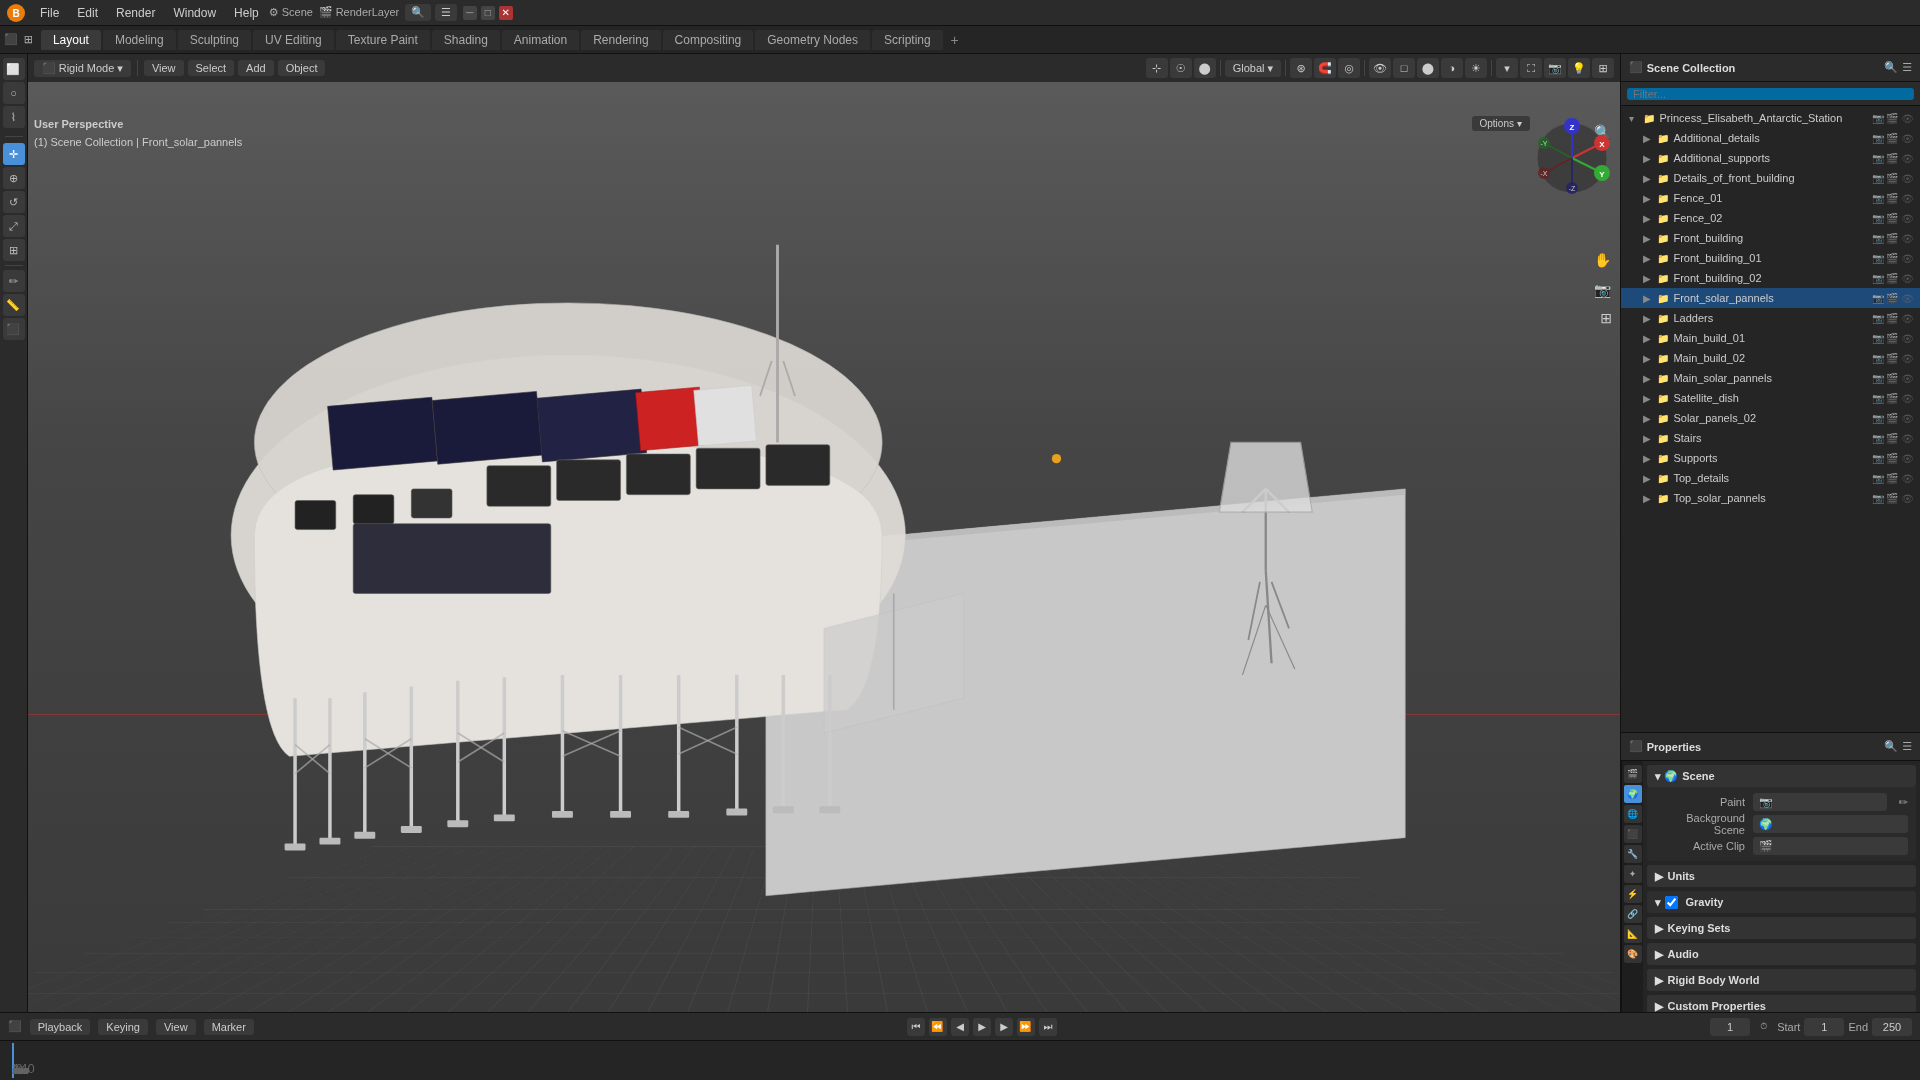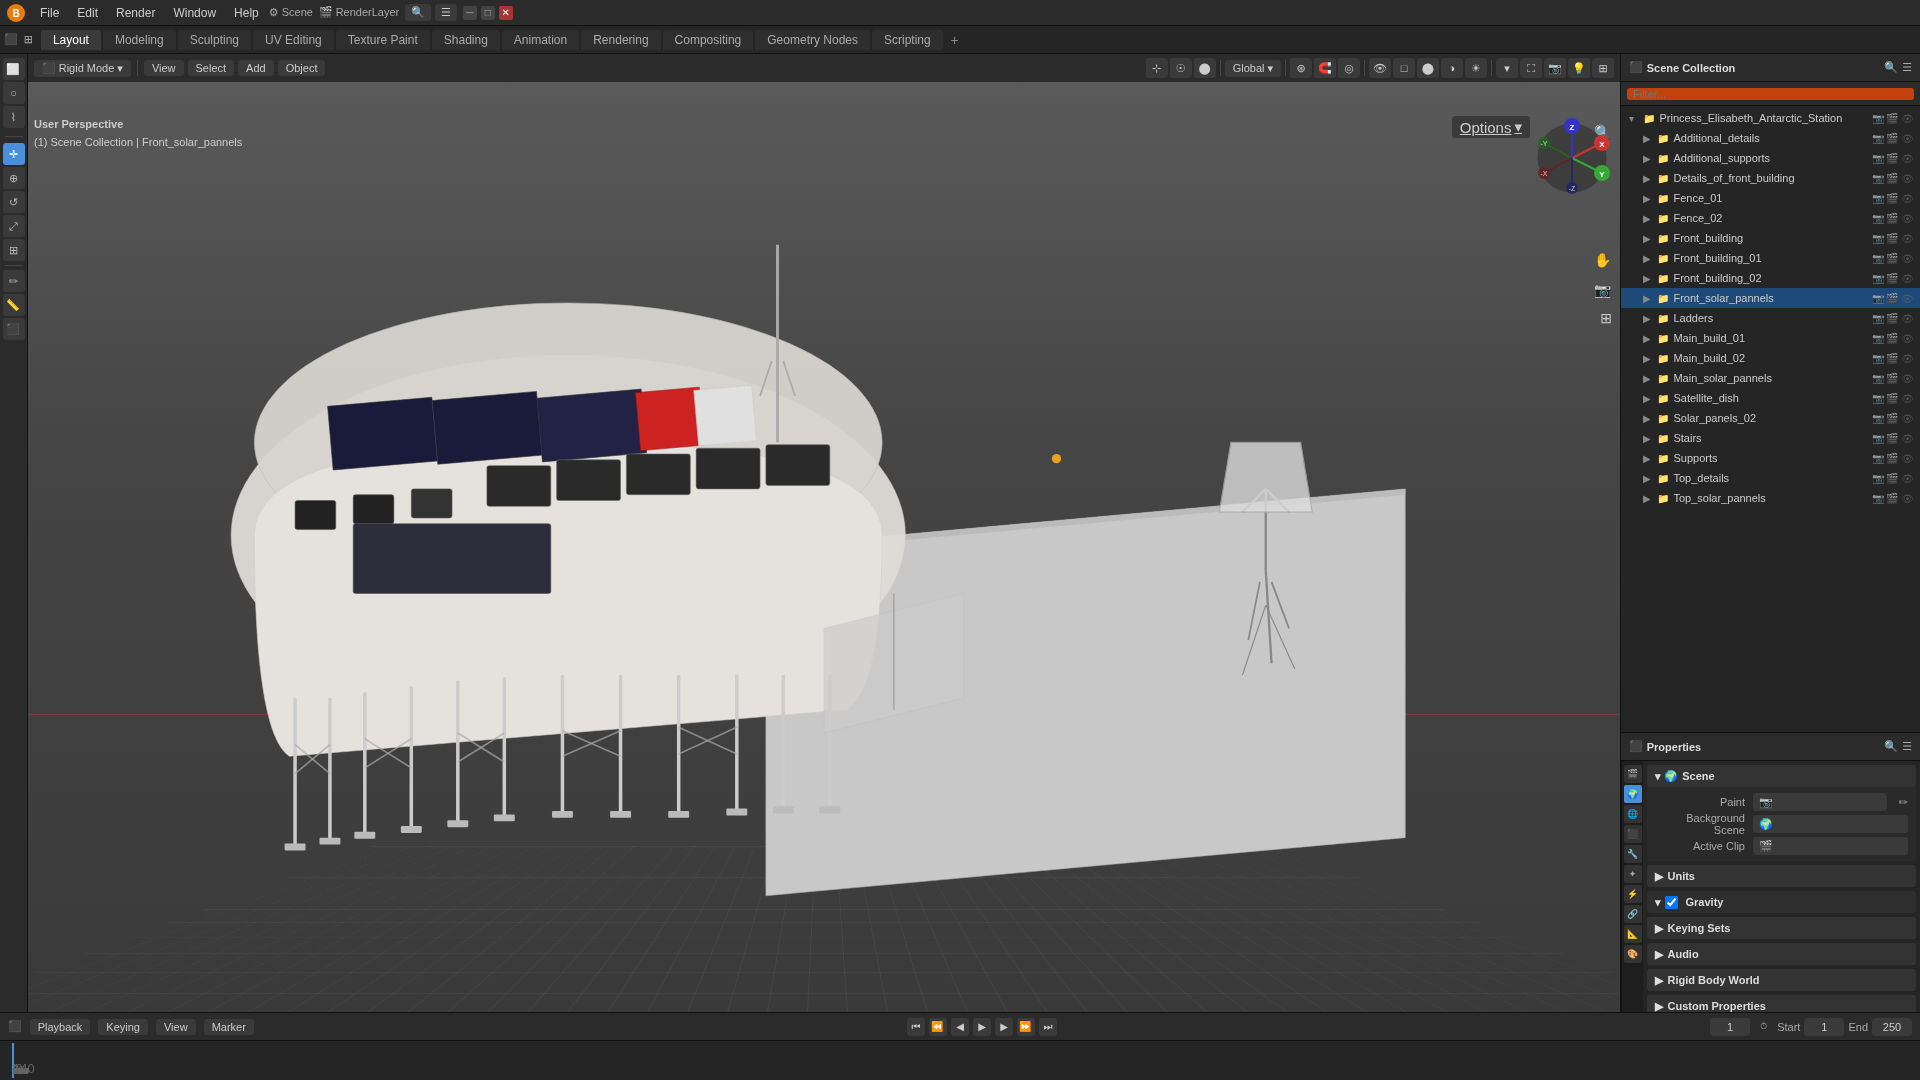--- a/index.html
+++ b/index.html
@@ -162,24 +162,24 @@
       width: 80px; height: 80px;
     }
 
     
     .vp-options-btn {
       position: absolute;
       top: 34px; right: 90px;
       padding: 2px 8px;
       background: #3a3a3a;
       border-radius: 3px;
-      font-size: 15px;
+      font-size: 10px;
       cursor: pointer;
       color: #ccc;
-      display: flex; align-items: center; gap: 3px; text-decoration: underline;
+      display: flex; align-items: center; gap: 3px;
     }
 
     
     #right-panel {
       width: 300px;
       display: flex;
       flex-direction: column;
       border-left: 1px solid #111;
     }
 
@@ -207,21 +207,21 @@
       flex: 1;
     }
     #outliner-search {
       width: 100%;
       height: 24px;
       background: #2b2b2b;
       border-bottom: 1px solid #111;
       display: flex; align-items: center; padding: 0 6px;
     }
     #outliner-search input {
-      flex: 1; background: #c2410c; border: none; border-radius: 3px;
+      flex: 1; background: #0369a1; border: none; border-radius: 3px;
       color: #ccc; font-size: 11px; padding: 0 6px; outline: none;
     }
     #outliner-tree {
       flex: 1;
       overflow-y: auto;
       padding: 2px 0;
     }
     .tree-item {
       height: 20px;
       display: flex;

